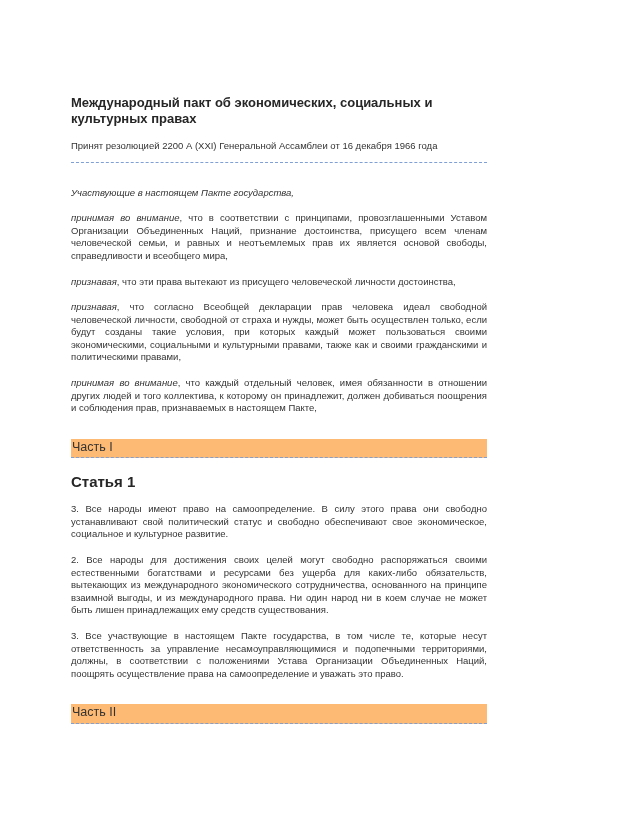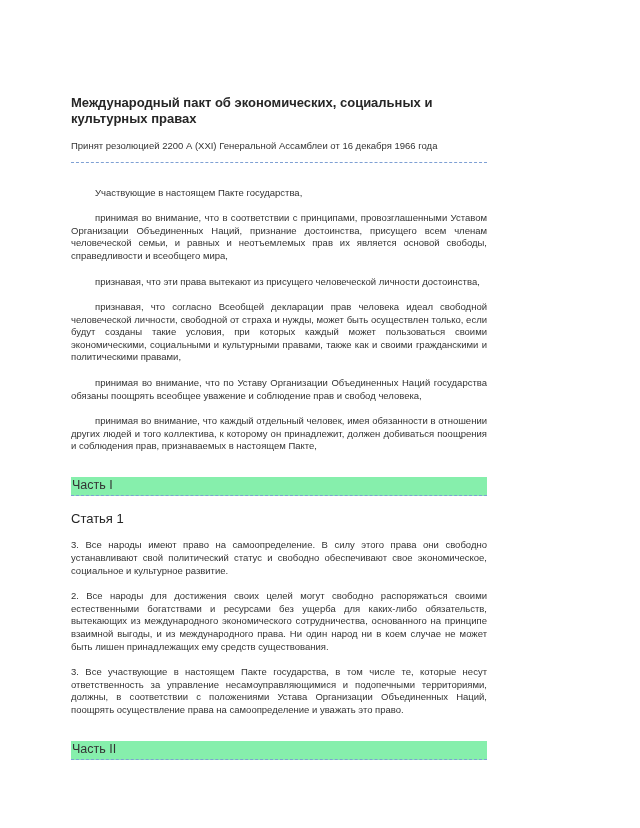--- a/index.html
+++ b/index.html
@@ -38,35 +38,35 @@
     margin: 0 0 24px 0;
   }
   .para {
     font-size: 9.5px;
     line-height: 12.6px;
     color: #333333;
     text-align: justify;
     margin: 13px 0;
   }
   .para .lead {
-    margin-left: 24px;
+    font-style: italic;
   }
   .part-band {
-    background: #86efac;
+    background: #fdba74;
     border-bottom: 1px dashed #7ea0d4;
     font-size: 12.5px;
     font-weight: normal;
     color: #333333;
     padding: 1px 3px 3px 1px;
     margin: 24px 0 15px 0;
     line-height: 1.15;
   }
   .article-title {
-    font-size: 13px;
-    font-weight: normal;
+    font-size: 15px;
+    font-weight: bold;
     color: #262626;
     margin: 15px 0 13px 0;
   }
 </style>
 </head>
 <body>
 
 <div class="page">
   <div class="content">
 
@@ -77,21 +77,20 @@
     <hr class="sep">
 
     <p class="para"><span class="lead">Участвующие в настоящем Пакте государства,</span><span></span></p>
 
     <p class="para"><span class="lead">принимая во внимание</span><span>, что в соответствии с принципами, провозглашенными Уставом Организации Объединенных Наций, признание достоинства, присущего всем членам человеческой семьи, и равных и неотъемлемых прав их является основой свободы, справедливости и всеобщего мира,</span></p>
 
     <p class="para"><span class="lead">признавая</span><span>, что эти права вытекают из присущего человеческой личности достоинства,</span></p>
 
     <p class="para"><span class="lead">признавая</span><span>, что согласно Всеобщей декларации прав человека идеал свободной человеческой личности, свободной от страха и нужды, может быть осуществлен только, если будут созданы такие условия, при которых каждый может пользоваться своими экономическими, социальными и культурными правами, также как и своими гражданскими и политическими правами,</span></p>
 
-    <p class="para"><span class="lead">принимая во внимание</span><span>, что по Уставу Организации Объединенных Наций государства обязаны поощрять всеобщее уважение и соблюдение прав и свобод человека,</span></p>
 
     <p class="para"><span class="lead">принимая во внимание</span><span>, что каждый отдельный человек, имея обязанности в отношении других людей и того коллектива, к которому он принадлежит, должен добиваться поощрения и соблюдения прав, признаваемых в настоящем Пакте,</span></p>
 
 
     <h2 class="part-band"><span>Часть I</span></h2>
 
     <h3 class="article-title">Статья 1</h3>
 
     <p class="para">3. Все народы имеют право на самоопределение. В силу этого права они свободно устанавливают свой политический статус и свободно обеспечивают свое экономическое, социальное и культурное развитие.</p>
 

